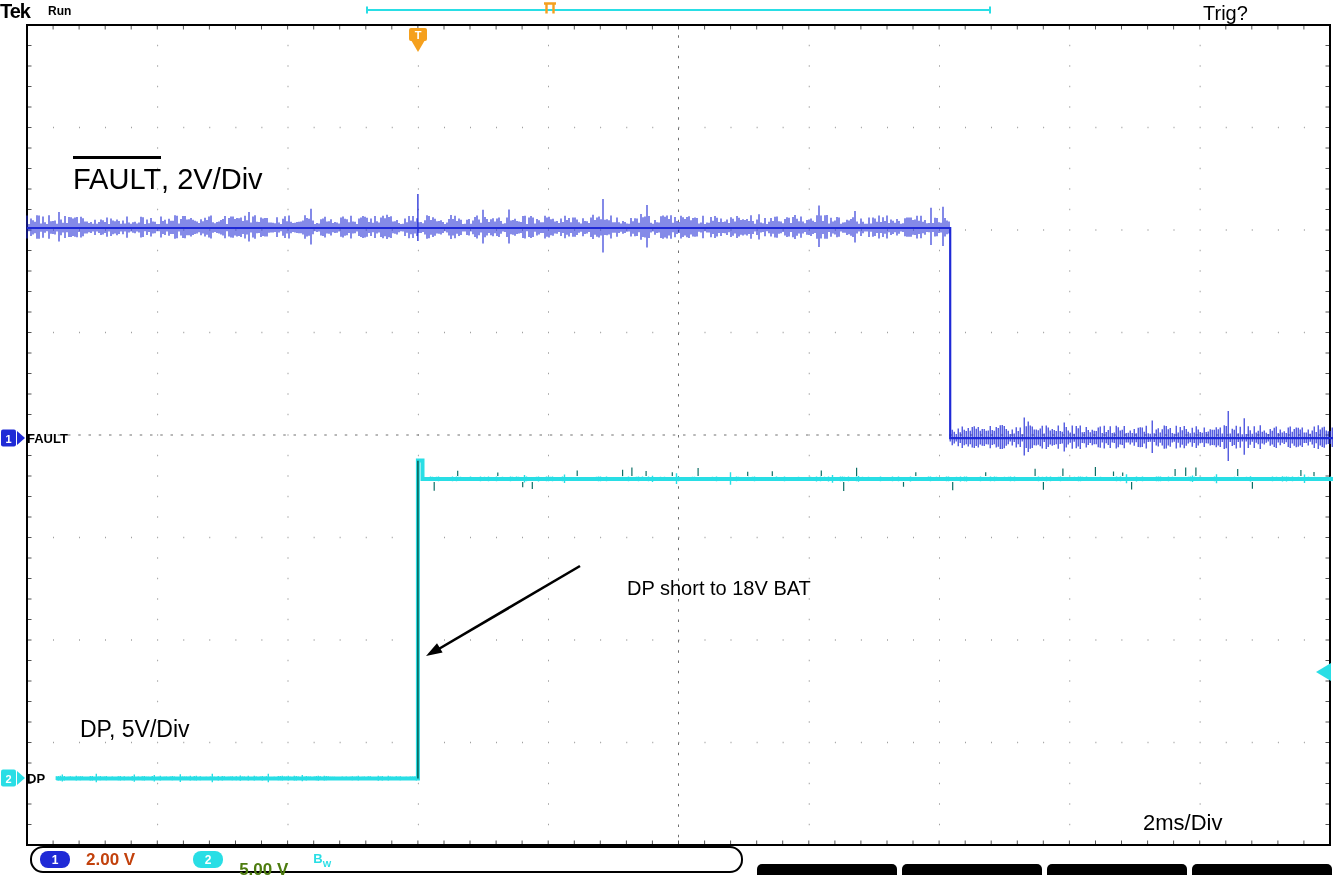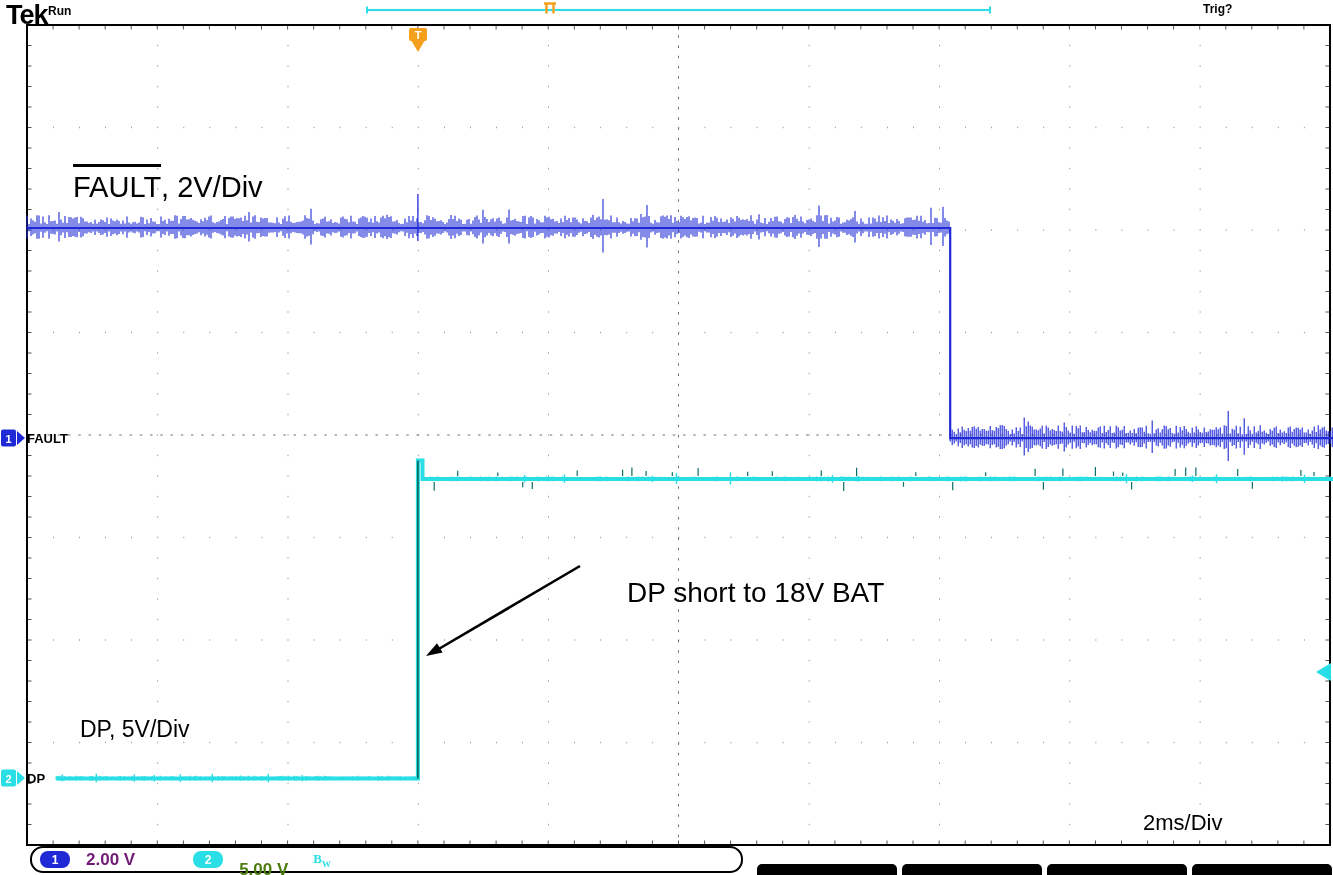--- a/index.html
+++ b/index.html
@@ -1,26 +1,26 @@
 <!DOCTYPE html>
 <html><head>
 <meta charset="utf-8">
 <style>
   *{margin:0;padding:0;box-sizing:border-box}
   html,body{width:1333px;height:875px;background:#fff;overflow:hidden;position:relative;
     font-family:"Liberation Sans",sans-serif;color:#000}
   #scope-svg{position:absolute;left:0;top:0;z-index:1}
   .overlay{position:absolute;z-index:2;white-space:nowrap}
-  .hdr-logo{left:6px;top:0;font-size:27px;font-weight:900;letter-spacing:-1px}
+  .hdr-logo{left:0;top:0;font-size:20px;font-weight:900;letter-spacing:-1px}
   .hdr-run{left:48px;top:4px;font-size:12px;font-weight:bold}
-  .hdr-trig{left:1203px;top:2px;font-size:12px;font-weight:bold}
-  .lbl-ch1{left:73px;top:164px;font-size:29px}
+  .hdr-trig{left:1203px;top:2px;font-size:20px;font-weight:normal}
+  .lbl-ch1{left:73px;top:156px;font-size:29px}
   .ovl{border-top:3px solid #000;padding-top:4px;display:inline-block}
   .lbl-ch2{left:80px;top:716px;font-size:23px}
-  .lbl-event{left:627px;top:577px;font-size:28px}
+  .lbl-event{left:627px;top:577px;font-size:20px}
   .lbl-tb{left:1143px;top:810px;font-size:22px}
   .readout{position:absolute;z-index:3;left:30px;top:846px;width:713px;height:27px;
     background:#fff;border:2px solid #000;border-radius:13px;display:flex;align-items:center;padding-left:8px}
   .badge{width:30px;height:17px;border-radius:8px;display:flex;align-items:center;justify-content:center;
     color:#fff;font-size:12px;font-weight:bold}
   .rv{font-size:17px;font-weight:bold;margin-left:16px}
   .b2{margin-left:58px}
   .bw{margin-left:25px;font-size:13px;font-weight:bold}
   .bw sub{font-size:9px}
   .menu-box{position:absolute;z-index:3;top:864px;width:140px;height:11px;background:#000;border-radius:5px 5px 0 0}
@@ -86,22 +86,22 @@
 <div class="overlay hdr-run">Run</div>
 <div class="overlay hdr-trig">Trig?</div>
 
 <div class="overlay lbl-ch1"><span class="ovl">FAULT</span><span>, 2V/Div</span></div>
 <div class="overlay lbl-ch2">DP, 5V/Div</div>
 <div class="overlay lbl-event">DP short to 18V BAT</div>
 <div class="overlay lbl-tb">2ms/Div</div>
 
 <div class="readout">
   <span class="badge" style="background: rgb(31, 42, 214);">1</span>
-  <span class="rv" style="color: #701a75;">2.00 V</span>
+  <span class="rv" style="color: #c2410c;">2.00 V</span>
   <span class="badge b2" style="background: rgb(41, 222, 229);">2</span>
   <span class="rv" style="color: #4d7c0f; margin-top: 20px;">5.00 V</span>
-  <span class="bw" style="color: rgb(41, 222, 229); font-family: Liberation Serif, serif;"><span>B</span><sub>W</sub></span>
+  <span class="bw" style="color: rgb(41, 222, 229);"><span>B</span><sub>W</sub></span>
 </div>
 
 <div class="menu-box" style="left:757px"></div>
 <div class="menu-box" style="left:902px"></div>
 <div class="menu-box" style="left:1047px"></div>
 <div class="menu-box" style="left:1192px"></div>
 
 </body></html>

